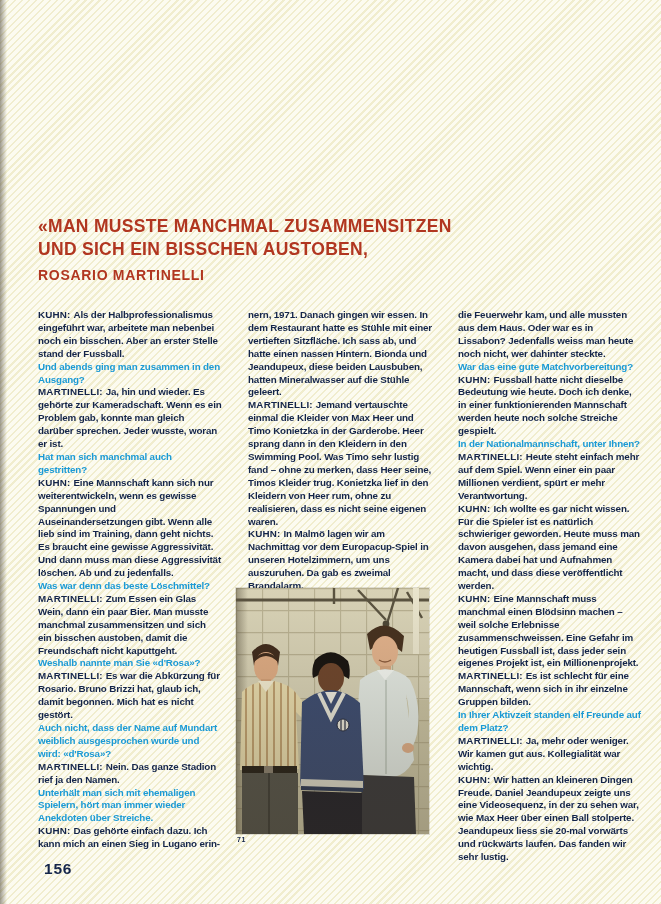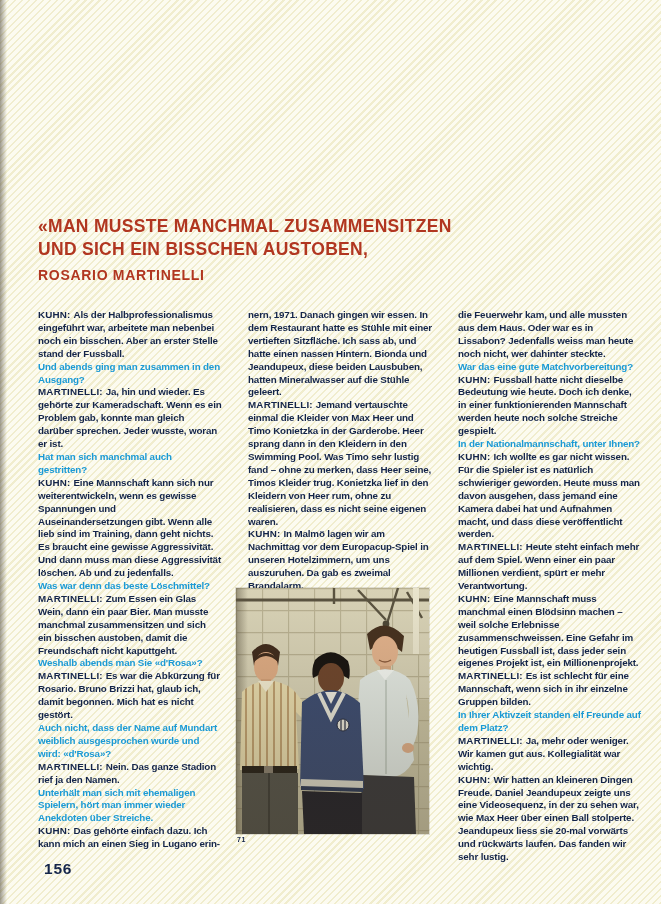--- a/index.html
+++ b/index.html
@@ -70,39 +70,39 @@
 
   <main class="columns">
     <div class="col">
         <p class="speech"><span class="speaker">KUHN:&nbsp;</span>Als der Halbprofessionalismus eingeführt war, arbeitete man nebenbei noch ein bisschen. Aber an erster Stelle stand der Fussball.</p>
         <p class="question">Und abends ging man zusammen in den Ausgang?</p>
         <p class="speech"><span class="speaker">MARTINELLI:&nbsp;</span>Ja, hin und wieder. Es gehörte zur Kameradschaft. Wenn es ein Problem gab, konnte man gleich darüber sprechen. Jeder wusste, woran er ist.</p>
         <p class="question">Hat man sich manchmal auch gestritten?</p>
         <p class="speech"><span class="speaker">KUHN:&nbsp;</span>Eine Mannschaft kann sich nur weiterentwickeln, wenn es gewisse Spannungen und Auseinandersetzungen gibt. Wenn alle lieb sind im Training, dann geht nichts. Es braucht eine gewisse Aggressivität. Und dann muss man diese Aggressivität löschen. Ab und zu jedenfalls.</p>
         <p class="question">Was war denn das beste Löschmittel?</p>
         <p class="speech"><span class="speaker">MARTINELLI:&nbsp;</span>Zum Essen ein Glas Wein, dann ein paar Bier. Man musste manchmal zusammensitzen und sich ein bisschen austoben, damit die Freundschaft nicht kaputtgeht.</p>
-        <p class="question">Weshalb abends man Sie «d'Rosa»?</p>
+        <p class="question">Weshalb nannte man Sie «d'Rosa»?</p>
         <p class="speech"><span class="speaker">MARTINELLI:&nbsp;</span>Es war die Abkürzung für Rosario. Bruno Brizzi hat, glaub ich, damit begonnen. Mich hat es nicht gestört.</p>
         <p class="question">Auch nicht, dass der Name auf Mundart weiblich ausgesprochen wurde und wird: «d'Rosa»?</p>
         <p class="speech"><span class="speaker">MARTINELLI:&nbsp;</span>Nein. Das ganze Stadion rief ja den Namen.</p>
         <p class="question">Unterhält man sich mit ehemaligen Spielern, hört man immer wieder Anekdoten über Streiche.</p>
         <p class="speech"><span class="speaker">KUHN:&nbsp;</span>Das gehörte einfach dazu. Ich kann mich an einen Sieg in Lugano erin-</p>
       </div>
     <div class="col">
         <p class="speech">nern, 1971. Danach gingen wir essen. In dem Restaurant hatte es Stühle mit einer vertieften Sitzfläche. Ich sass ab, und hatte einen nassen Hintern. Bionda und Jeandupeux, diese beiden Lausbuben, hatten Mineralwasser auf die Stühle geleert.</p>
         <p class="speech"><span class="speaker">MARTINELLI:&nbsp;</span>Jemand vertauschte einmal die Kleider von Max Heer und Timo Konietzka in der Garderobe. Heer sprang dann in den Kleidern in den Swimming Pool. Was Timo sehr lustig fand – ohne zu merken, dass Heer seine, Timos Kleider trug. Konietzka lief in den Kleidern von Heer rum, ohne zu realisieren, dass es nicht seine eigenen waren.</p>
         <p class="speech"><span class="speaker">KUHN:&nbsp;</span>In Malmö lagen wir am Nachmittag vor dem Europacup-Spiel in unseren Hotelzimmern, um uns auszuruhen. Da gab es zweimal Brandalarm,</p>
       </div>
     <div class="col">
         <p class="speech">die Feuerwehr kam, und alle mussten aus dem Haus. Oder war es in Lissabon? Jedenfalls weiss man heute noch nicht, wer dahinter steckte.</p>
         <p class="question">War das eine gute Matchvorbereitung?</p>
         <p class="speech"><span class="speaker">KUHN:&nbsp;</span>Fussball hatte nicht dieselbe Bedeutung wie heute. Doch ich denke, in einer funktionierenden Mannschaft werden heute noch solche Streiche gespielt.</p>
         <p class="question">In der Nationalmannschaft, unter Ihnen?</p>
+        <p class="speech"><span class="speaker">MARTINELLI:&nbsp;</span>Heute steht einfach mehr auf dem Spiel. Wenn einer ein paar Millionen verdient, spürt er mehr Verantwortung.</p>
         <p class="speech"><span class="speaker">KUHN:&nbsp;</span>Ich wollte es gar nicht wissen. Für die Spieler ist es natürlich schwieriger geworden. Heute muss man davon ausgehen, dass jemand eine Kamera dabei hat und Aufnahmen macht, und dass diese veröffentlicht werden.</p>
-        <p class="speech"><span class="speaker">MARTINELLI:&nbsp;</span>Heute steht einfach mehr auf dem Spiel. Wenn einer ein paar Millionen verdient, spürt er mehr Verantwortung.</p>
         <p class="speech"><span class="speaker">KUHN:&nbsp;</span>Eine Mannschaft muss manchmal einen Blödsinn machen – weil solche Erlebnisse zusammenschweissen. Eine Gefahr im heutigen Fussball ist, dass jeder sein eigenes Projekt ist, ein Millionenprojekt.</p>
         <p class="speech"><span class="speaker">MARTINELLI:&nbsp;</span>Es ist schlecht für eine Mannschaft, wenn sich in ihr einzelne Gruppen bilden.</p>
         <p class="question">In Ihrer Aktivzeit standen elf Freunde auf dem Platz?</p>
         <p class="speech"><span class="speaker">MARTINELLI:&nbsp;</span>Ja, mehr oder weniger. Wir kamen gut aus. Kollegialität war wichtig.</p>
         <p class="speech"><span class="speaker">KUHN:&nbsp;</span>Wir hatten an kleineren Dingen Freude. Daniel Jeandupeux zeigte uns eine Videosequenz, in der zu sehen war, wie Max Heer über einen Ball stolperte. Jeandupeux liess sie 20-mal vorwärts und rückwärts laufen. Das fanden wir sehr lustig.</p>
       </div>
   </main>
 
   <figure class="photo">
     <svg viewBox="0 0 193 246" xmlns="http://www.w3.org/2000/svg">

